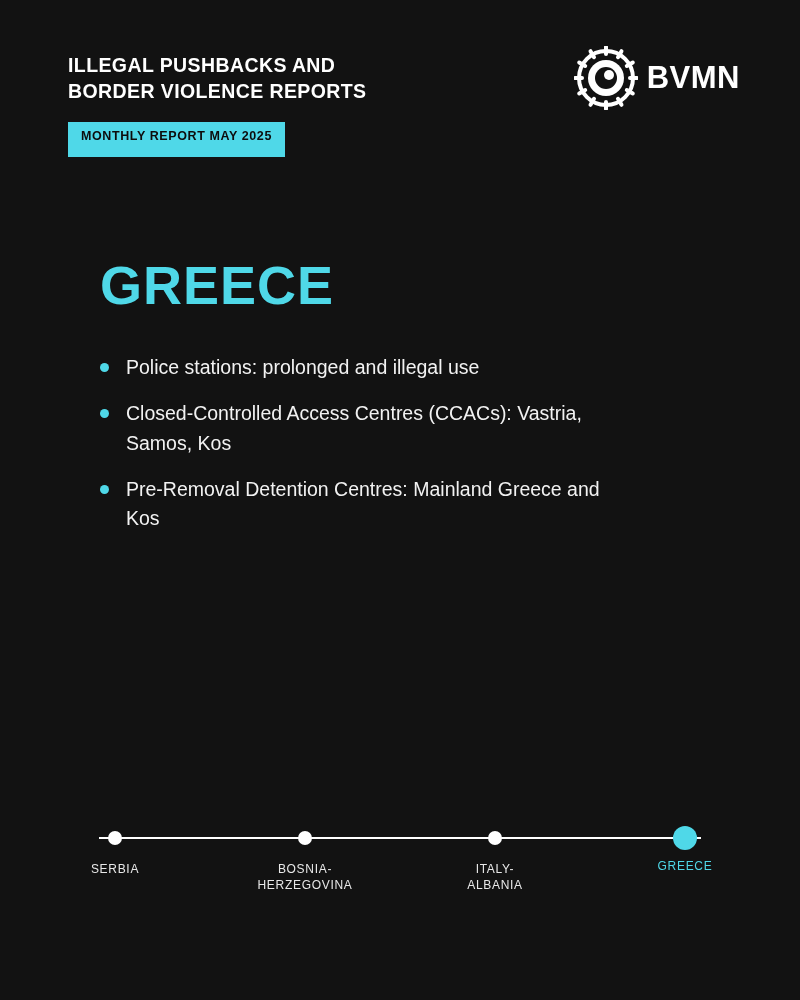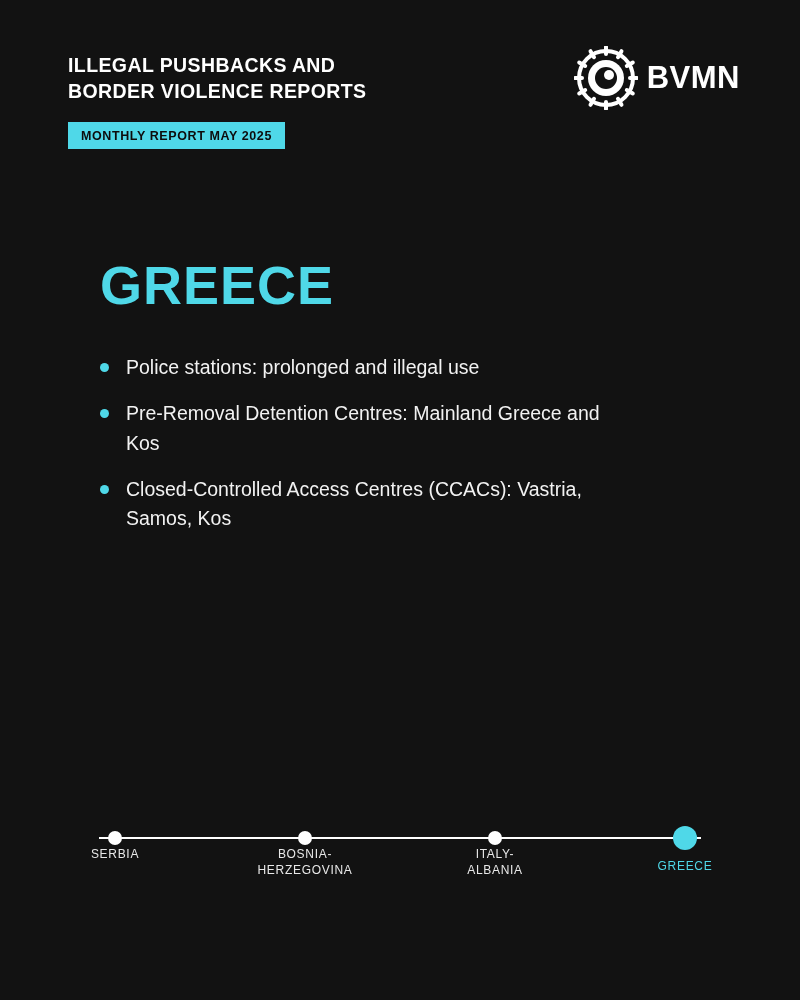--- a/index.html
+++ b/index.html
@@ -39,21 +39,21 @@
     white-space: pre-line;
   }
   .badge {
     display: inline-block;
     margin-top: 17px;
     background: #4fd8e8;
     color: #0d0d0d;
     font-size: 12.5px;
     font-weight: bold;
     letter-spacing: 0.6px;
-    padding: 7px 13px 6px 13px;
+    padding: 7px 13px 14px 13px;
     text-transform: uppercase;
   }
 
   .brand {
     display: flex;
     align-items: center;
     gap: 9px;
   }
   .brand-mark { width: 64px; height: 64px; display: block; }
   .brand-name {
@@ -140,21 +140,21 @@
     background: #ffffff;
     margin-top: 6px;
   }
   .node.active .node-dot {
     width: 24px;
     height: 24px;
     background: #4fd8e8;
     margin-top: 1px;
   }
   .node-label {
-    margin-top: 1px;
+    margin-top: 16px;
     font-size: 12px;
     letter-spacing: 0.7px;
     text-align: center;
     color: #e8e8e8;
     text-transform: uppercase;
     line-height: 1.35;
     white-space: pre-line;
   }
   .node.active .node-label {
     color: #4fd8e8;
@@ -207,25 +207,25 @@
   <div class="main">
     <h1 class="country-title">GREECE</h1>
 
     <ul class="bullets">
       <li class="bullet">
         <span class="dot"></span>
         <span>Police stations: prolonged and illegal use</span>
       </li>
       <li class="bullet">
         <span class="dot"></span>
-        <span>Pre-Removal Detention Centres: Mainland Greece and Kos</span>
+        <span>Closed-Controlled Access Centres (CCACs): Vastria, Samos, Kos</span>
       </li>
       <li class="bullet">
         <span class="dot"></span>
-        <span>Closed-Controlled Access Centres (CCACs): Vastria, Samos, Kos</span>
+        <span>Pre-Removal Detention Centres: Mainland Greece and Kos</span>
       </li>
     </ul>
   </div>
 
   <div class="timeline">
     <div class="timeline-line"></div>
     <div class="nodes">
       <div class="node">
         <span class="node-dot"></span>
         <span class="node-label">SERBIA</span>

